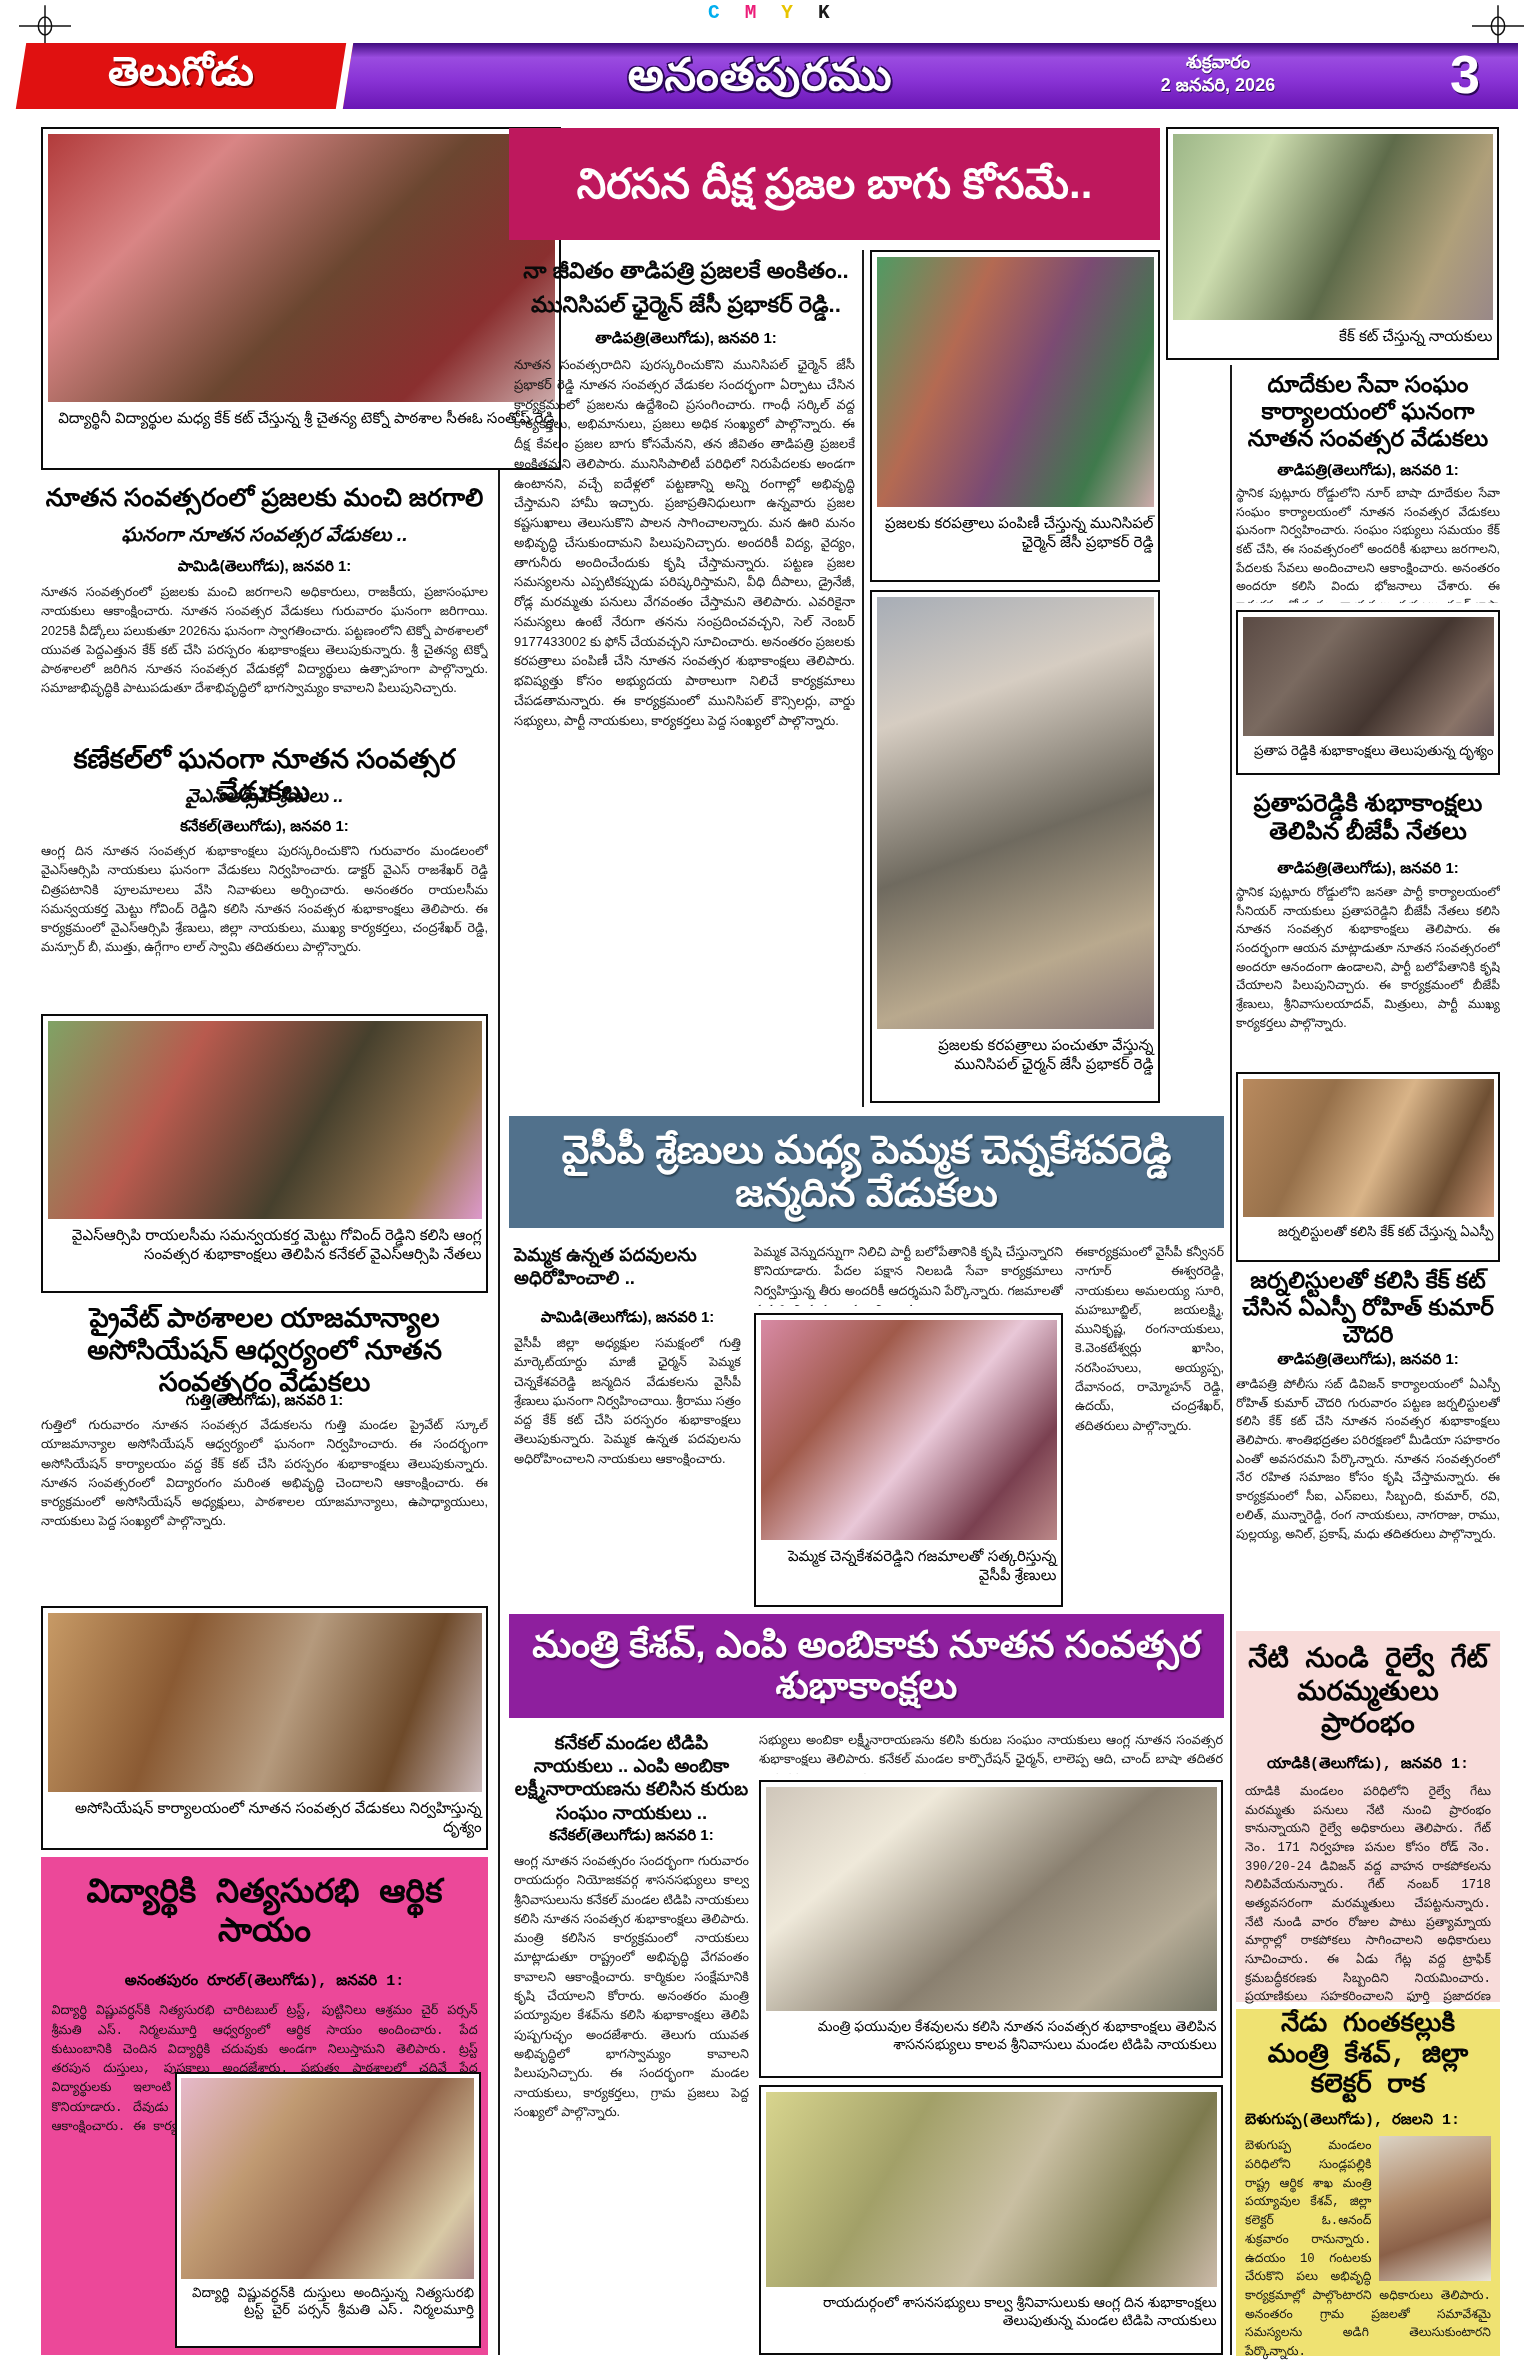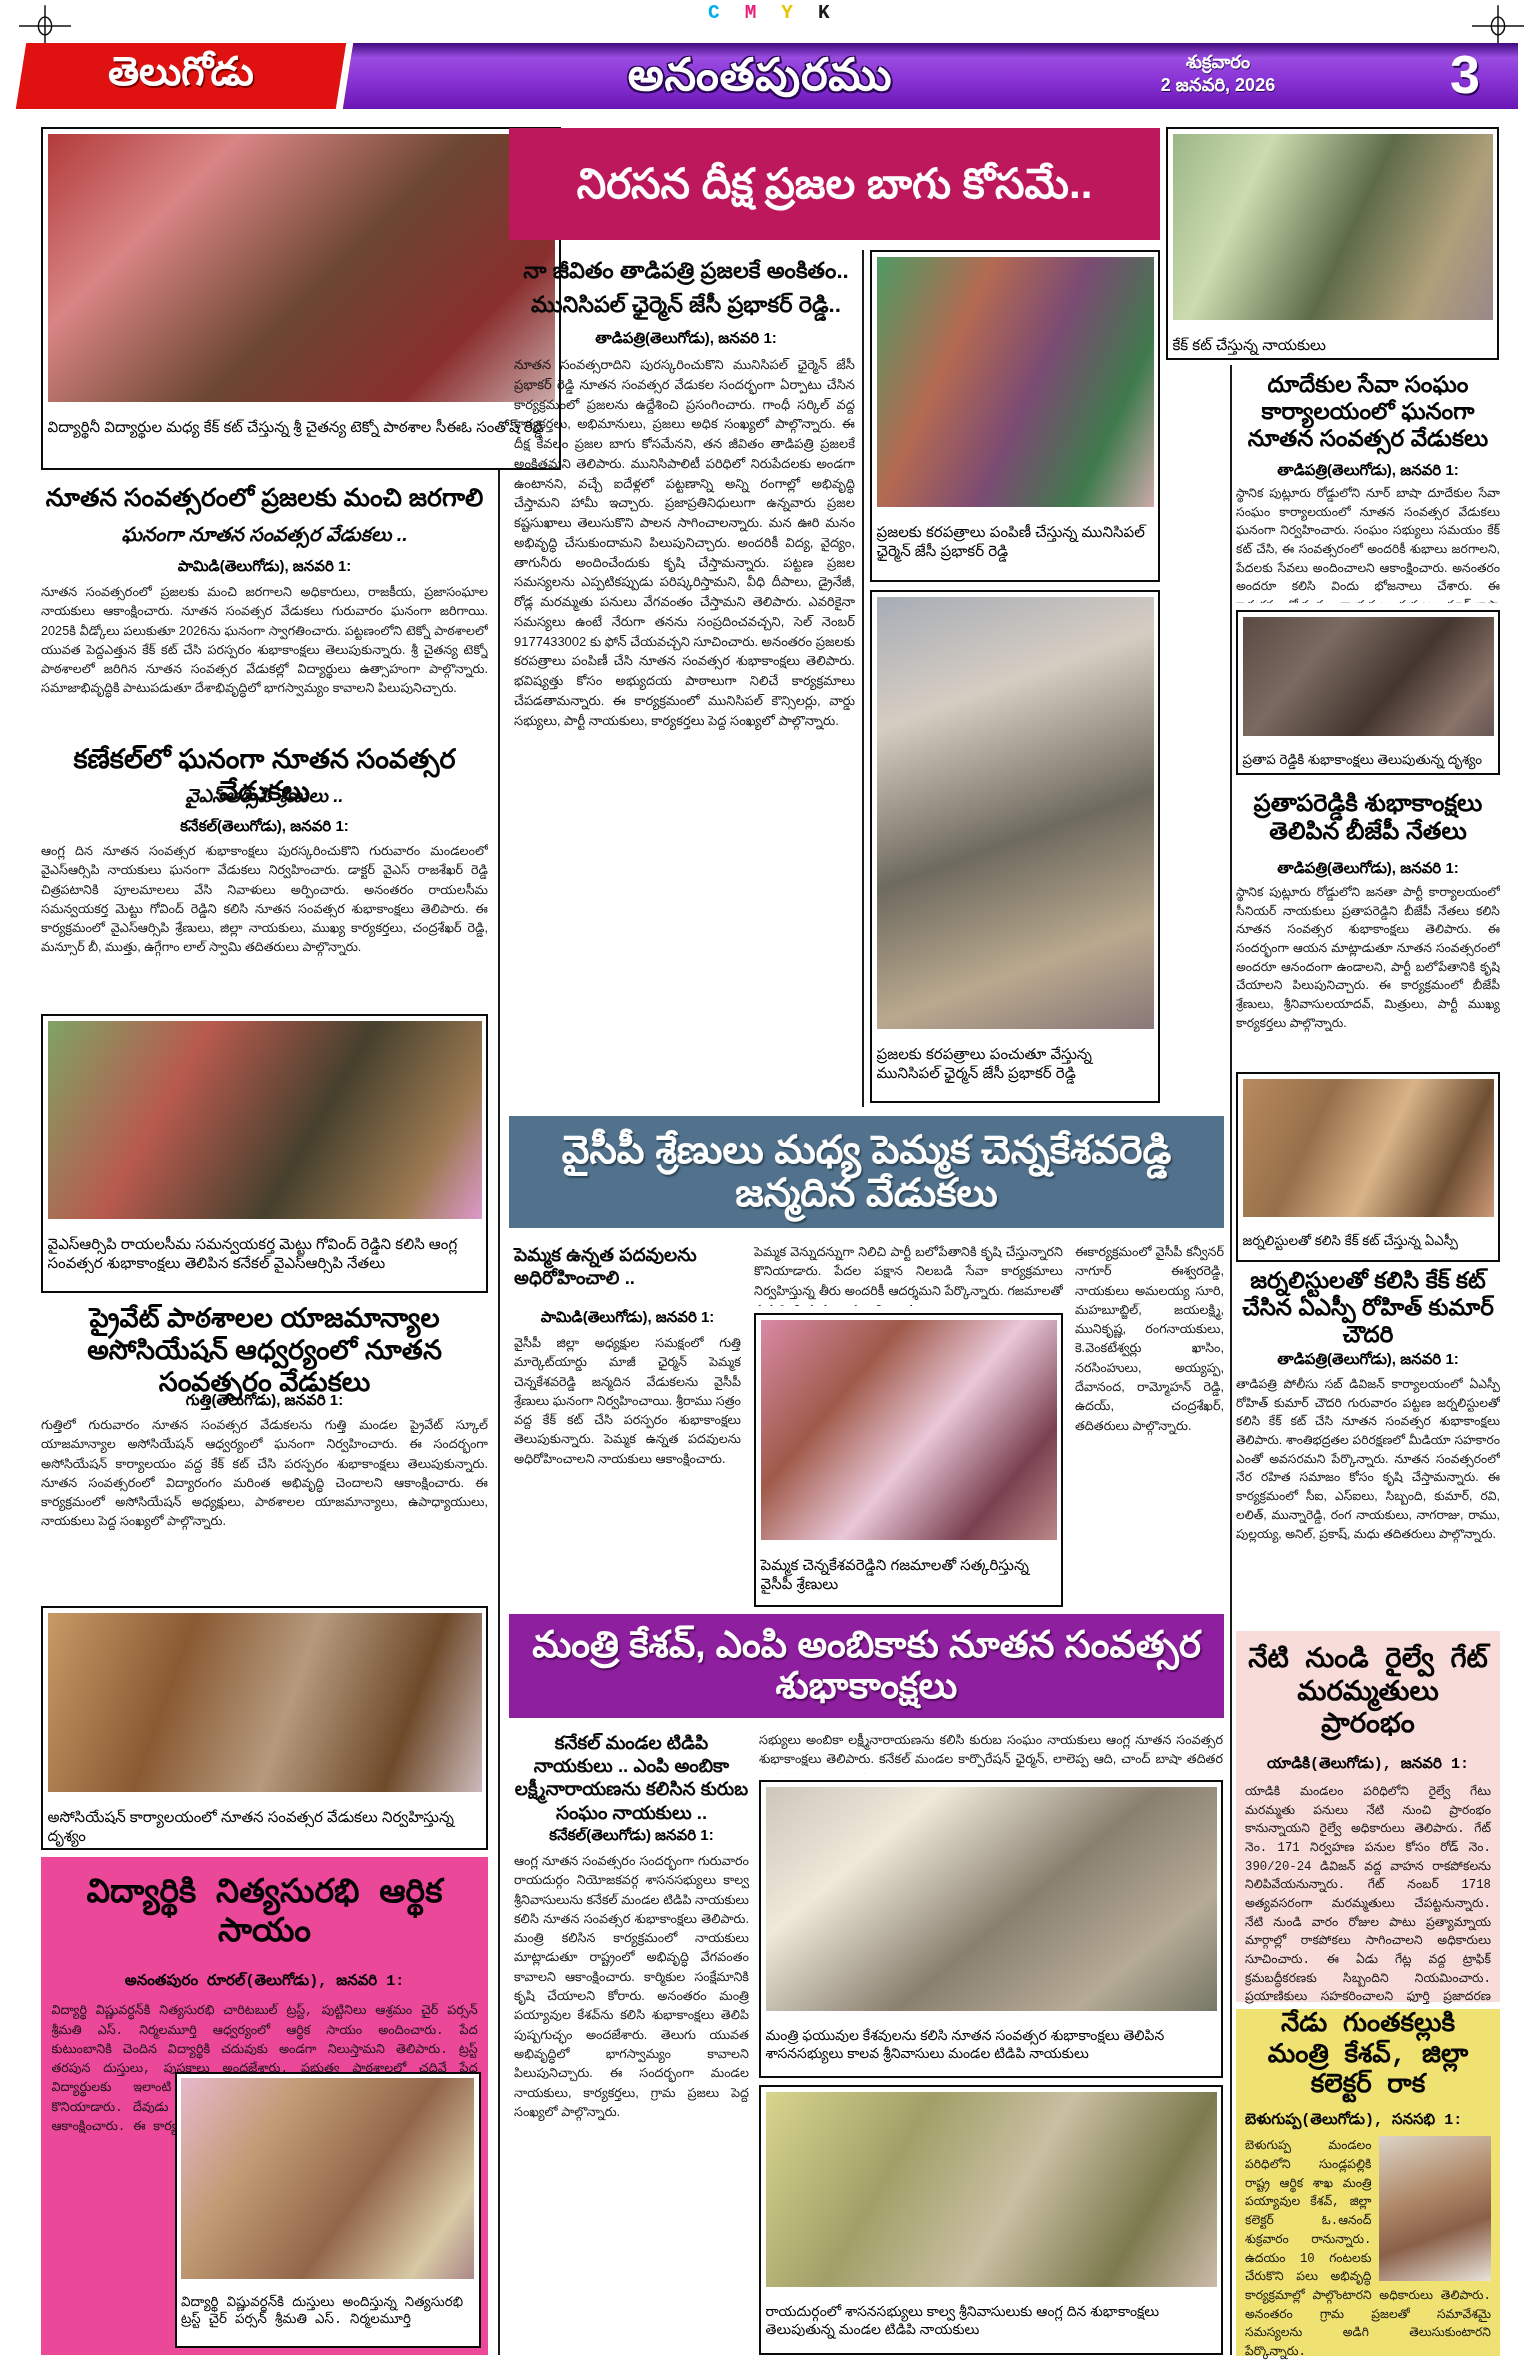--- a/index.html
+++ b/index.html
@@ -17,21 +17,21 @@
            text-shadow:2.2px 2.2px 0 #2b0857,-1.5px -1.5px 0 #2b0857,1.5px -1.5px 0 #2b0857,-1.5px 1.5px 0 #2b0857;}
   .hdate{color:#fff;font-size:18px;font-weight:700;text-align:center;line-height:1.3;
          text-shadow:0.7px 0.7px 0 #2b0857;}
   .pageno{color:#fff;font-size:54px;font-weight:800;text-shadow:1.5px 1.5px 0 #2b0857;}
   .headline{font-weight:800;color:#050505;text-align:center;line-height:1.18;}
   .subhead{font-weight:700;color:#0a0a0a;text-align:center;line-height:1.25;}
   .dateline{font-weight:700;font-size:15px;text-align:center;color:#000;}
   .body-txt{font-size:12.7px;line-height:1.52;text-align:justify;color:#141414;word-break:break-word;}
   .photobox{border:2.2px solid #0a0a0a;background:#fff;padding:4.5px;box-sizing:border-box;}
   .photo{width:100%;box-sizing:border-box;}
-  .caption{font-size:15px;line-height:1.3;text-align:left;padding-top:15px;color:#000;font-weight:500;}
+  .caption{font-size:15px;line-height:1.3;text-align:right;padding-top:6px;color:#000;font-weight:500;}
   .banner{display:flex;align-items:center;justify-content:center;color:#fff;font-weight:800;
           text-align:center;line-height:1.1;}
   .banner-pink{background:#be185d;font-size:42px;}
   .banner-blue{background:#51718c;font-size:39px;text-shadow:1.5px 1.5px 1.5px #2c4456;}
   .banner-purple{background:#8e1f9e;font-size:37px;text-shadow:1.5px 1.5px 1.5px #4d0b57;}
   .vrule{background:#1a1a1a;width:1.5px;}
   .tintbox{box-sizing:border-box;font-family:Liberation Mono, monospace;}
 </style>
 </head>
 <body>
@@ -185,19 +185,19 @@
   <div class="abs body-txt" style="left:1236px;top:1375px;width:264px;height:246px;overflow:hidden;font-size:12.3px">తాడిపత్రి పోలీసు సబ్ డివిజన్ కార్యాలయంలో ఏఎస్పీ రోహిత్ కుమార్ చౌదరి గురువారం పట్టణ జర్నలిస్టులతో కలిసి కేక్ కట్ చేసి నూతన సంవత్సర శుభాకాంక్షలు తెలిపారు. శాంతిభద్రతల పరిరక్షణలో మీడియా సహకారం ఎంతో అవసరమని పేర్కొన్నారు. నూతన సంవత్సరంలో నేర రహిత సమాజం కోసం కృషి చేస్తామన్నారు. ఈ కార్యక్రమంలో సీఐ, ఎస్ఐలు, సిబ్బంది, కుమార్, రవి, లలిత్, మున్నారెడ్డి, రంగ నాయకులు, నాగరాజు, రాము, పుల్లయ్య, అనిల్, ప్రకాష్, మధు తదితరులు పాల్గొన్నారు.</div>
 
   <div class="abs tintbox" style="left:1236px;top:1631px;width:264px;height:371px;background:#f8dcda;padding:13.4px 9px">
     <div class="headline" style="font-size:27.6px">నేటి నుండి రైల్వే గేట్ మరమ్మతులు ప్రారంభం</div>
     <div class="dateline" style="margin-top:13.4px">యాడికి(తెలుగోడు), జనవరి 1:</div>
     <div class="body-txt" style="margin-top:7.5px;height:224px;overflow:hidden;font-size:12.3px">యాడికి మండలం పరిధిలోని రైల్వే గేటు మరమ్మతు పనులు నేటి నుంచి ప్రారంభం కానున్నాయని రైల్వే అధికారులు తెలిపారు. గేట్ నెం. 171 నిర్వహణ పనుల కోసం రోడ్ నెం. 390/20-24 డివిజన్ వద్ద వాహన రాకపోకలను నిలిపివేయనున్నారు. గేట్ నంబర్ 1718 అత్యవసరంగా మరమ్మతులు చేపట్టనున్నారు. నేటి నుండి వారం రోజుల పాటు ప్రత్యామ్నాయ మార్గాల్లో రాకపోకలు సాగించాలని అధికారులు సూచించారు. ఈ ఏడు గేట్ల వద్ద ట్రాఫిక్ క్రమబద్ధీకరణకు సిబ్బందిని నియమించారు. ప్రయాణికులు సహకరించాలని ఫూర్తి ప్రజాదరణ తో కోరారు.</div>
   </div>
 
   <div class="abs tintbox" style="left:1236px;top:2009px;width:264px;height:347px;background:#efe272;padding:0 9px">
     <div class="headline" style="font-size:26px">నేడు గుంతకల్లుకి మంత్రి కేశవ్, జిల్లా కలెక్టర్ రాక</div>
-    <div class="dateline" style="margin-top:10.4px;text-align:left">బెళుగుప్ప(తెలుగోడు), సనసభి 1:</div>
+    <div class="dateline" style="margin-top:10.4px;text-align:left">బెళుగుప్ప(తెలుగోడు), రజలని 1:</div>
     <div class="photo" style="float:right;width:112px;height:145px;margin:4.5px 0 4.5px 7.5px;background:linear-gradient(160deg,#dcd4c6 0%,#b08a6a 40%,#8a6048 65%,#e9e4da 100%)"></div>
     <div class="body-txt" style="margin-top:6px;font-size:12.3px">బెళుగుప్ప మండలం పరిధిలోని సుండ్లపల్లికి రాష్ట్ర ఆర్థిక శాఖ మంత్రి పయ్యావుల కేశవ్, జిల్లా కలెక్టర్ ఓ.ఆనంద్ శుక్రవారం రానున్నారు. ఉదయం 10 గంటలకు చేరుకొని పలు అభివృద్ధి కార్యక్రమాల్లో పాల్గొంటారని అధికారులు తెలిపారు. అనంతరం గ్రామ ప్రజలతో సమావేశమై సమస్యలను అడిగి తెలుసుకుంటారని పేర్కొన్నారు.</div>
   </div>
 
 </div>
 
 
 </body></html>

